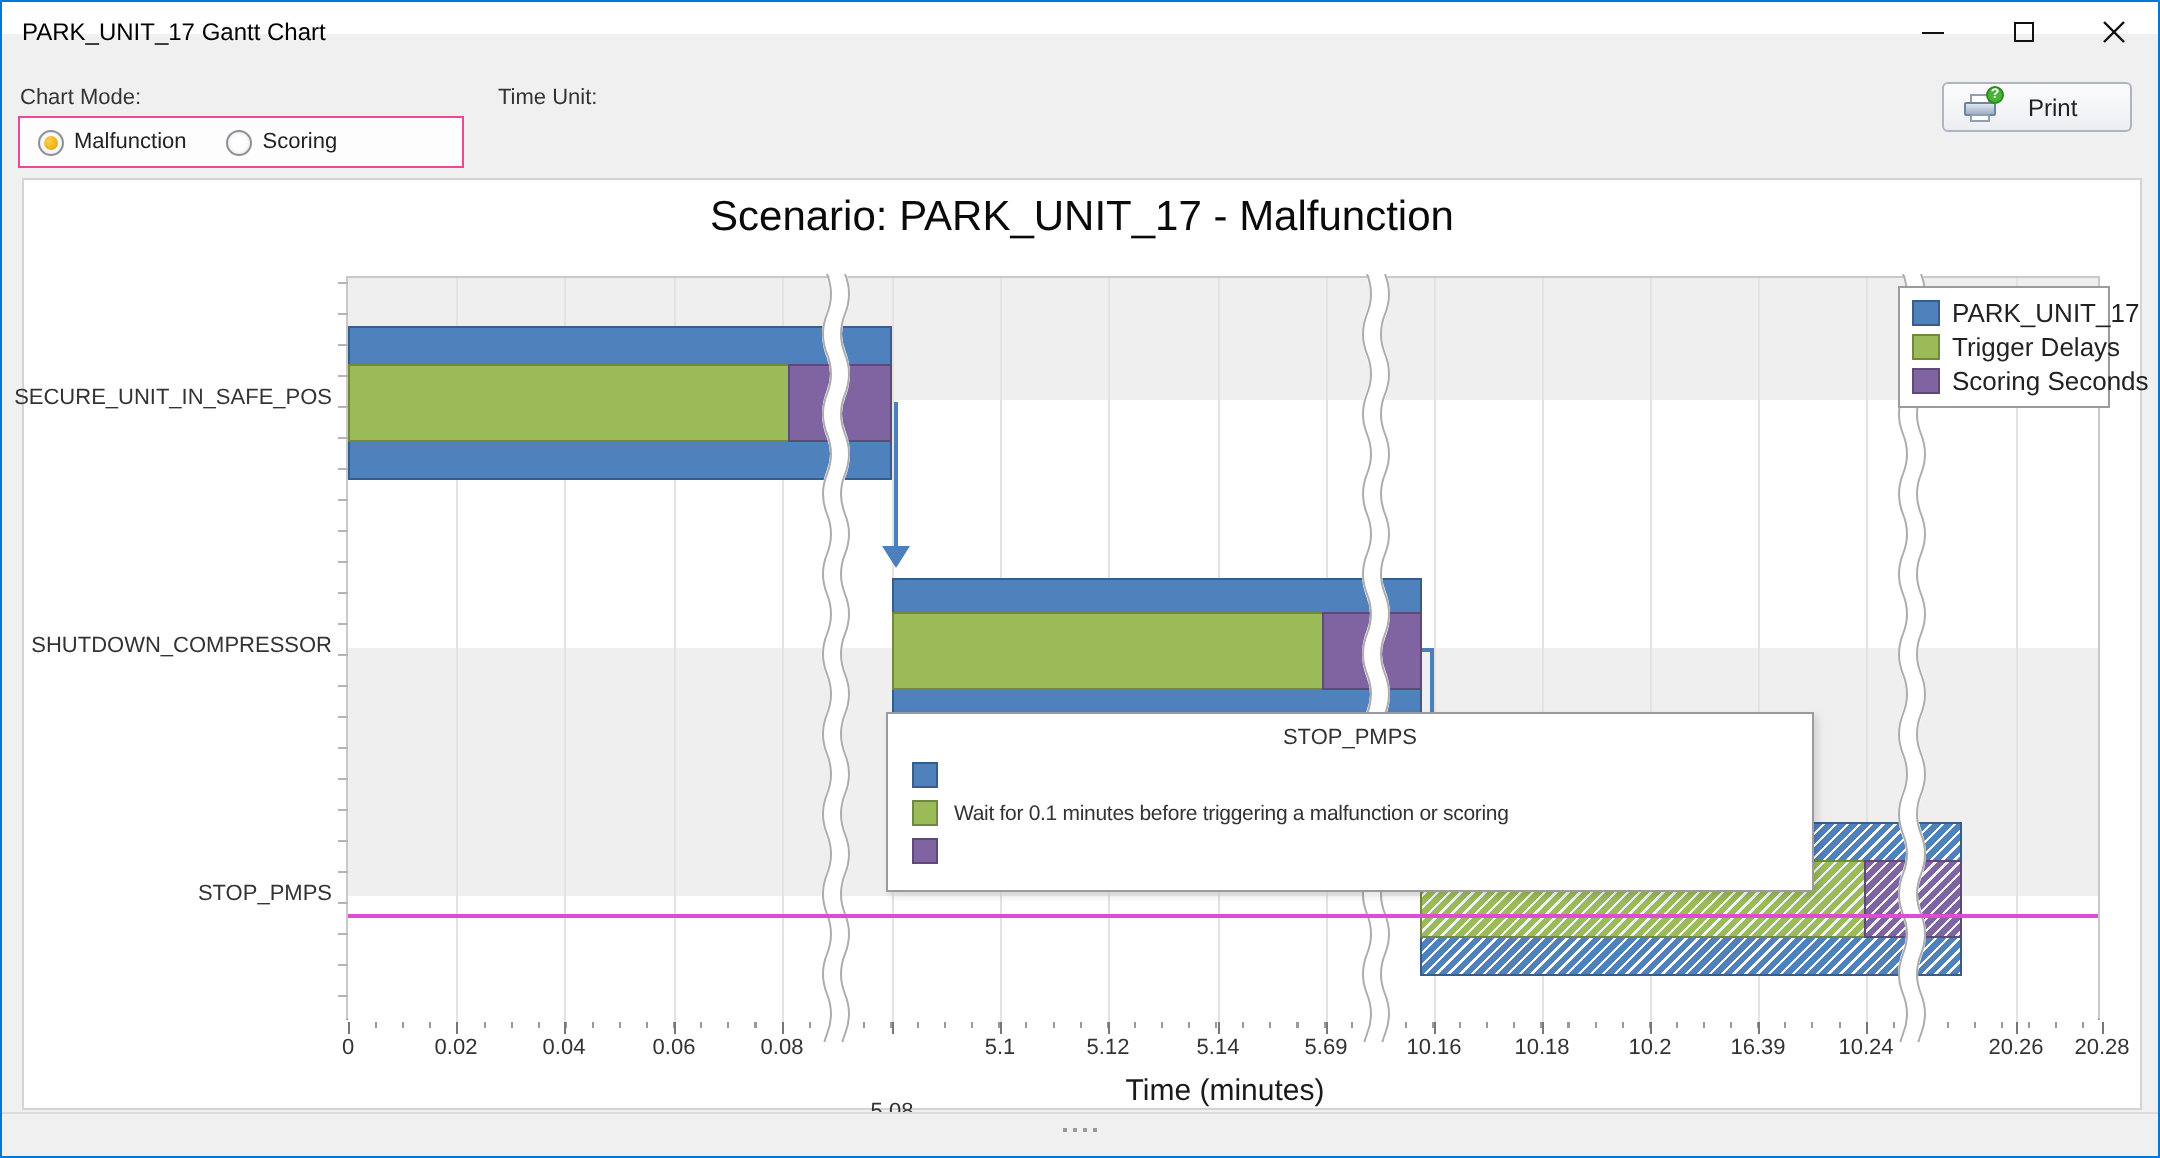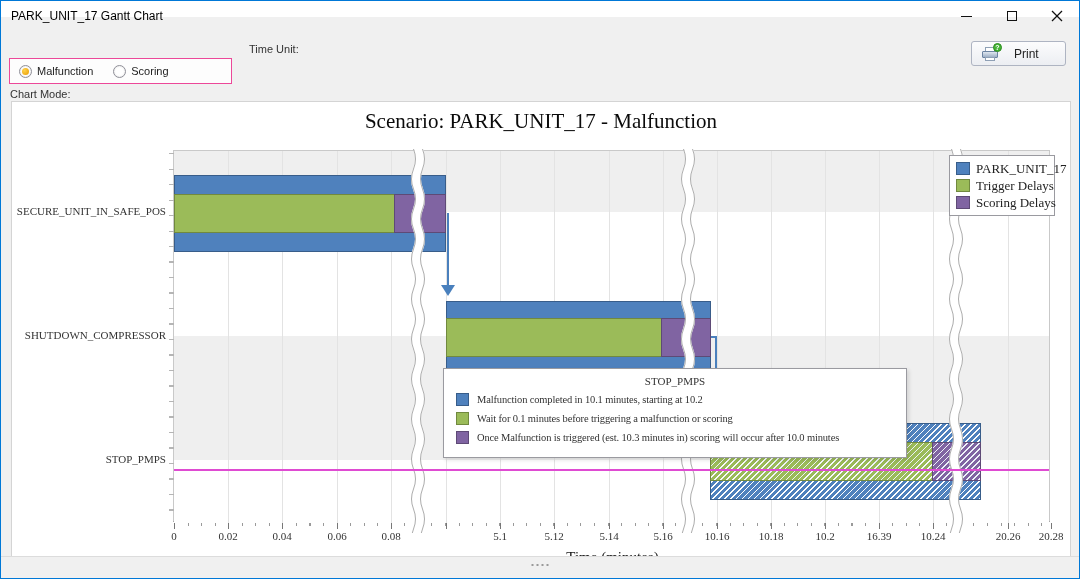--- a/index.html
+++ b/index.html
@@ -12,40 +12,40 @@
   .titlebar { position:absolute; left:0; top:0; width:100%; height:16px; background:#ffffff; }
   .titlebar .title { position:absolute; left:10px; top:0; line-height:30px; font-size:12px; color:#000; }
   .win-btn { position:absolute; top:0; width:45px; height:30px; display:flex; align-items:center; justify-content:center; }
   .win-btn.min { right:90px; } .win-btn.max { right:45px; } .win-btn.close { right:0; }
   .glyph-min { width:11px; height:0; border-bottom:1px solid #111; }
   .glyph-max { width:10px; height:10px; border:1px solid #111; }
 
   
   .toolbar { position:absolute; left:0; top:30px; width:100%; height:58px; background:#f0f0f0; }
   .tb-label { position:absolute; top:12px; font-size:11px; color:#333; }
-  .tb-label.mode { left:9px;margin-top:45px; } .tb-label.unit { left:248px; }
+  .tb-label.mode { left:9px; } .tb-label.unit { left:248px; }
   .radio-box { position:absolute; top:27px; height:26px; background:#fdfdfd; border:1px solid #ec4899; display:flex; align-items:center; gap:20px; padding:0 12px 0 9px; }
   .radio-box.mode { left:8px; width:223px; } .radio-box.unit { left:247px; width:201px; }
   .radio { display:flex; align-items:center; gap:5px; cursor:default; }
   .radio-circle { width:13px; height:13px; border-radius:50%; border:1px solid #8f8f98; background:#fff; position:relative; box-shadow: inset 0 0 2px rgba(0,0,0,.15);}
   .radio-circle.sel::after { content:""; position:absolute; left:2px; top:2px; width:7px; height:7px; border-radius:50%; background:radial-gradient(circle at 35% 35%, #ffd24a, #e89b00); }
   .radio-label { font-size:11px; color:#222; }
 
   .print-btn { position:absolute; right:13px; top:10px; width:95px; height:25px; border:1px solid #aeb4c2; border-radius:3px;
       background:linear-gradient(#fcfcfd,#eceef2); display:flex; align-items:center; justify-content:flex-start; gap:14px; padding-left:10px; }
   .print-btn .lbl { font-size:12px; color:#222; }
   .printer-icon { position:relative; width:18px; height:15px; }
   .printer-body { position:absolute; left:0; top:5px; width:16px; height:7px; background:linear-gradient(#dfe6ef,#9fb0c6); border:1px solid #6d84a2; border-radius:1px; }
   .printer-paper { position:absolute; left:3px; top:1px; width:10px; height:5px; background:#fff; border:1px solid #8fa0b5; }
   .printer-out { position:absolute; left:3px; top:11px; width:10px; height:4px; background:#fff; border:1px solid #8fa0b5; }
   .printer-badge { position:absolute; right:-2px; top:-3px; width:9px; height:9px; border-radius:50%; background:#46b536; border:1px solid #2c8b20;
       color:#fff; font-size:7px; font-weight:bold; text-align:center; line-height:8px; }
 
   
-  .chart-panel { position:absolute; left:10px; top:100px; width:1060px; height:466px; background:#ffffff; border:1px solid #d4d4d4;font-family:Liberation Serif, serif; }
+  .chart-panel { position:absolute; left:10px; top:88px; width:1060px; height:466px; background:#ffffff; border:1px solid #d4d4d4; }
   .chart-title { position:absolute; left:0; top:7px; width:100%; text-align:center; font-size:21px; color:#0a0a0a; }
 
   .plot { position:absolute; left:161px; top:48px; width:877px; height:372px; background:#fff; border:1px solid #c9c9c9; border-bottom:1px solid #8a8a8a; overflow:visible; }
   .band { position:absolute; left:0; width:100%; }
   .gridline { position:absolute; top:0; width:1px; height:372px; background:#e3e3e3; z-index:1; }
   .bar { position:absolute; z-index:2; }
   .refline { position:absolute; left:0; top:318px; width:100%; height:2px; z-index:4; }
   .break-svg { position:absolute; top:-2px; z-index:3; }
   .arrow-line { position:absolute; left:273px; top:62px; width:2px; height:74px; background:#4a80bd; z-index:5; }
   .arrow-head { position:absolute; left:267px; top:134px; width:0; height:0; border-left:7px solid transparent; border-right:7px solid transparent; border-top:11px solid #4a80bd; z-index:5; }
@@ -213,21 +213,21 @@
       <div id="xlabels">
           <div class="x-label" style="left: 0px;">0</div>
           <div class="x-label" style="left: 54px;">0.02</div>
           <div class="x-label" style="left: 108px;">0.04</div>
           <div class="x-label" style="left: 163px;">0.06</div>
           <div class="x-label" style="left: 217px;">0.08</div>
           <div class="x-label" style="left: 272px; margin-top: 32px;">5.08</div>
           <div class="x-label" style="left: 326px;">5.1</div>
           <div class="x-label" style="left: 380px;">5.12</div>
           <div class="x-label" style="left: 435px;">5.14</div>
-          <div class="x-label" style="left: 489px;">5.16</div>
+          <div class="x-label" style="left: 489px;">5.69</div>
           <div class="x-label" style="left: 543px;">10.16</div>
           <div class="x-label" style="left: 597px;">10.18</div>
           <div class="x-label" style="left: 651px;">10.2</div>
           <div class="x-label" style="left: 705px;">16.39</div>
           <div class="x-label" style="left: 759px;">10.24</div>
           <div class="x-label" style="left: 834px;">20.26</div>
           <div class="x-label" style="left: 877px;">20.28</div>
         </div>
       <div id="catlabels">
           <div class="cat-label" style="top: 54px;">SECURE_UNIT_IN_SAFE_POS</div>
@@ -240,38 +240,36 @@
           <div class="legend-row">
             <span class="legend-swatch" style="background: rgb(79, 129, 189); border: 1px solid rgb(56, 93, 138);"></span>
             <span class="legend-text">PARK_UNIT_17</span>
           </div>
           <div class="legend-row">
             <span class="legend-swatch" style="background: rgb(155, 187, 89); border: 1px solid rgb(113, 137, 63);"></span>
             <span class="legend-text">Trigger Delays</span>
           </div>
           <div class="legend-row">
             <span class="legend-swatch" style="background: rgb(128, 100, 162); border: 1px solid rgb(94, 74, 118);"></span>
-            <span class="legend-text">Scoring Delays</span>
+            <span class="legend-text">Scoring Seconds</span>
           </div>
         </div>
 
       <div class="tooltip">
         <div class="tooltip-title">STOP_PMPS</div>
         <div id="tooltip-items">
             <div class="tooltip-row">
               <span class="tooltip-swatch" style="background: rgb(79, 129, 189); border: 1px solid rgb(56, 93, 138);"></span>
-              <span class="tooltip-text">Malfunction completed in 10.1 minutes, starting at 10.2</span>
             </div>
             <div class="tooltip-row">
               <span class="tooltip-swatch" style="background: rgb(155, 187, 89); border: 1px solid rgb(113, 137, 63);"></span>
               <span class="tooltip-text">Wait for 0.1 minutes before triggering a malfunction or scoring</span>
             </div>
             <div class="tooltip-row">
               <span class="tooltip-swatch" style="background: rgb(128, 100, 162); border: 1px solid rgb(94, 74, 118);"></span>
-              <span class="tooltip-text">Once Malfunction is triggered (est. 10.3 minutes in) scoring will occur after 10.0 minutes</span>
             </div>
           </div>
       </div>
     </div>
   </div>
 
   <div class="bottom-strip">
     <div class="gripper">
         <i></i>
         <i></i>

